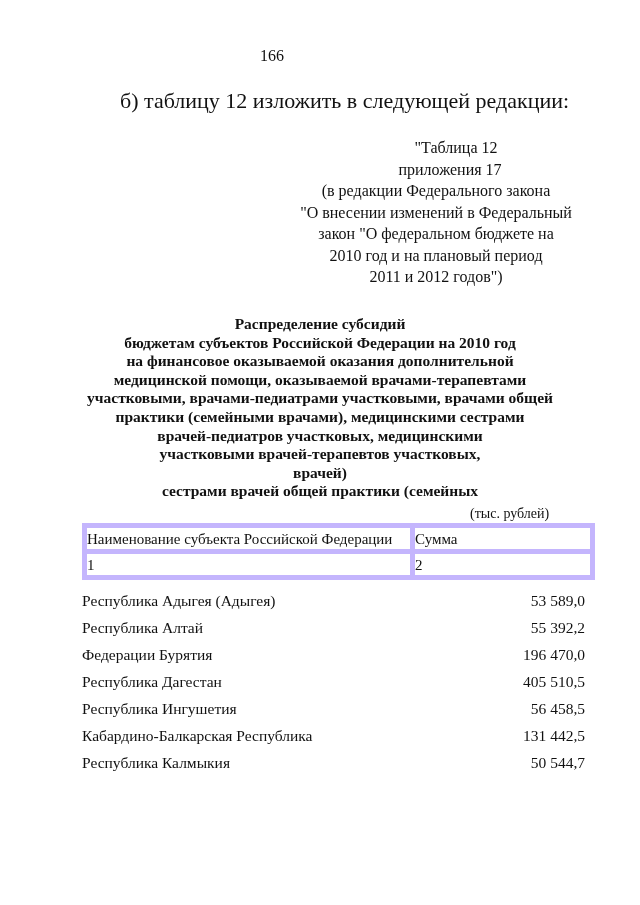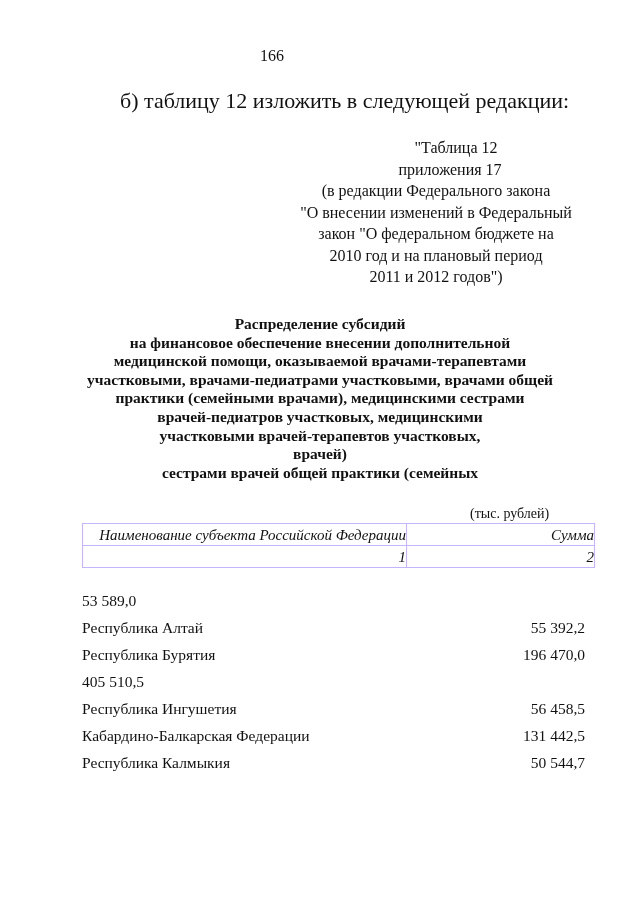--- a/index.html
+++ b/index.html
@@ -60,26 +60,25 @@
     }
     .header-table {
       position: absolute;
       top: 523px;
       left: 82px;
       width: 513px;
       border-collapse: collapse;
       font-size: 15px;
     }
     .header-table td {
-      border: 1px solid #c4b5fd;
+      border: 5px solid #c4b5fd;
       height: 21px;
       padding: 0;
-      text-align: right;
+      text-align: left;
       line-height: 20px;
-      font-style: italic;
     }
     .header-table td.col1 { width: 323px; }
     .rows {
       position: absolute;
       top: 591px;
       left: 82px;
       width: 503px;
       font-size: 15.5px;
     }
     .row {
@@ -103,21 +102,22 @@
   <div style="padding-left:28px;">приложения 17</div>
   <div>(в редакции Федерального закона</div>
   <div>"О внесении изменений в Федеральный</div>
   <div>закон "О федеральном бюджете на</div>
   <div>2010  год и на плановый период</div>
   <div>2011 и 2012 годов")</div>
 </div>
 
 <div class="title">
   <div>Распределение субсидий</div>
-  <div>на финансовое обеспечение внесении дополнительной</div>
+  <div>бюджетам субъектов Российской Федерации на 2010 год</div>
+  <div>на финансовое оказываемой оказания дополнительной</div>
   <div>медицинской помощи, оказываемой врачами-терапевтами</div>
   <div>участковыми, врачами-педиатрами участковыми, врачами общей</div>
   <div>практики (семейными врачами), медицинскими сестрами</div>
   <div>врачей-педиатров участковых, медицинскими</div>
   <div>участковыми врачей-терапевтов участковых,</div>
   <div>врачей)</div>
   <div>сестрами врачей общей практики (семейных</div>
 </div>
 
 <div class="units">(тыс. рублей)</div>
@@ -130,38 +130,40 @@
   </tr>
   <tr>
     <td class="col1">1</td>
     <td>2</td>
   </tr>
 </tbody>
   </table>
 
 <div class="rows">
   <div class="row">
+    <span class="name">Республика Адыгея (Адыгея)</span>
     <span class="amount">53 589,0</span>
   </div>
   <div class="row">
     <span class="name">Республика Алтай</span>
     <span class="amount">55 392,2</span>
   </div>
   <div class="row">
-    <span class="name">Республика Бурятия</span>
+    <span class="name">Федерации Бурятия</span>
     <span class="amount">196 470,0</span>
   </div>
   <div class="row">
+    <span class="name">Республика Дагестан</span>
     <span class="amount">405 510,5</span>
   </div>
   <div class="row">
     <span class="name">Республика Ингушетия</span>
     <span class="amount">56 458,5</span>
   </div>
   <div class="row">
-    <span class="name">Кабардино-Балкарская Федерации</span>
+    <span class="name">Кабардино-Балкарская Республика</span>
     <span class="amount">131 442,5</span>
   </div>
   <div class="row">
     <span class="name">Республика Калмыкия</span>
     <span class="amount">50 544,7</span>
   </div>
 </div>
 
 </body></html>

